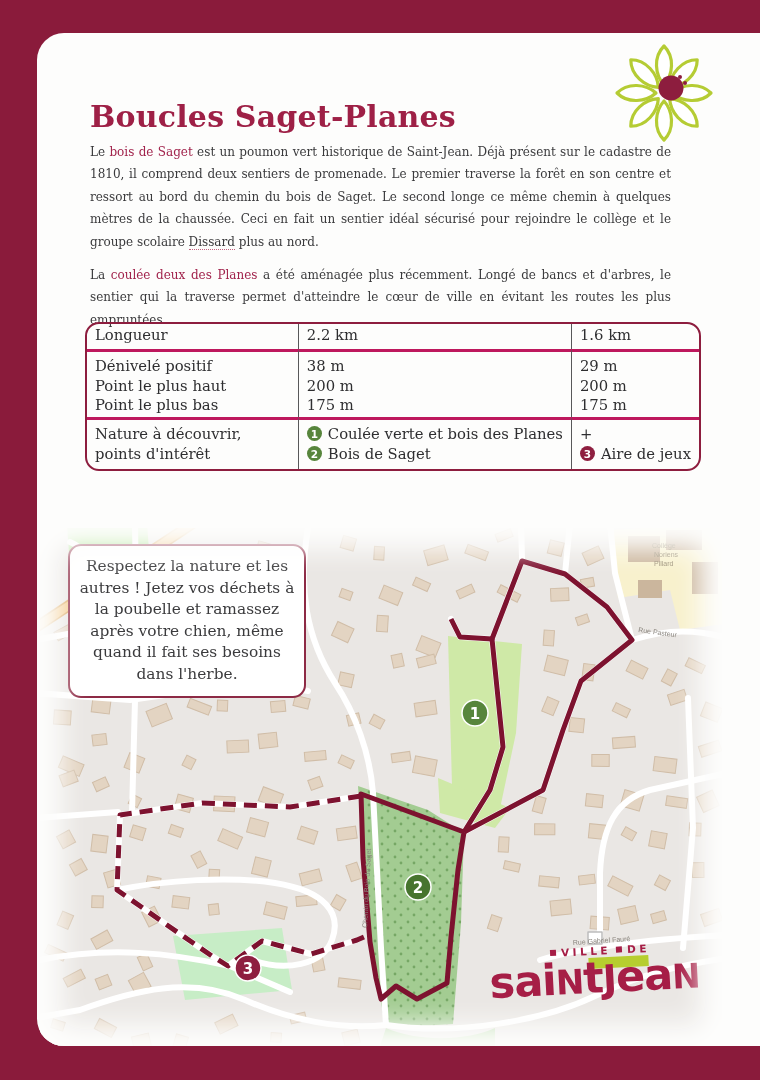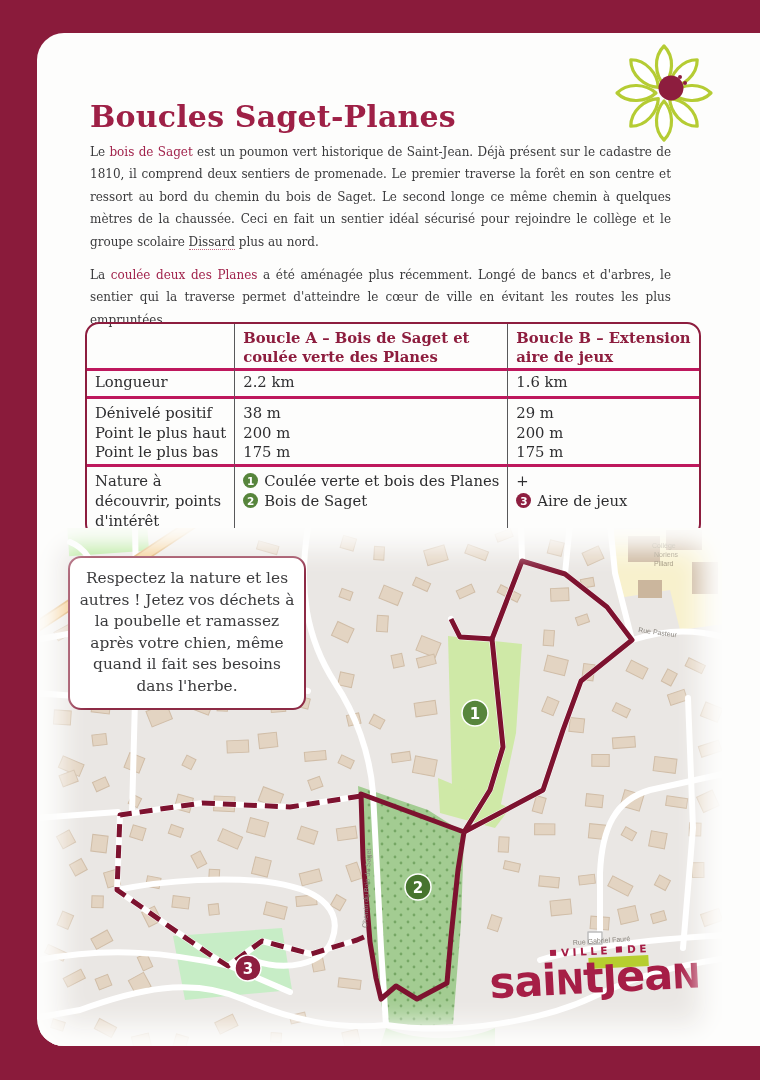--- a/index.html
+++ b/index.html
@@ -63,21 +63,21 @@
   .map{
     position:absolute;left:3px;top:495px;width:682px;height:518px;
     overflow:hidden;background:#eae7e4;
   }
   .map-svg{position:absolute;left:0;top:0;}
   .map-fade{
     position:absolute;inset:0;pointer-events:none;
     box-shadow:inset 0 0 26px 22px #fdfdfc;
   }
   .note-box{
-    position:absolute;left:28px;top:28px;width:238px;
+    position:absolute;left:28px;top:16px;width:238px;
     background:#ffffff;border:2px solid #8d2a45;border-radius:13px;
     padding:10px 8px;box-sizing:border-box;
     font-size:15.4px;line-height:21.6px;color:#3b3b3d;text-align:center;
   }
   
   .sj-logo{
     position:absolute;left:450px;top:416px;width:240px;height:90px;
     transform:rotate(-3deg);
     font-family:"DejaVu Sans","Liberation Sans",sans-serif;color:#a61e46;
   }
@@ -116,25 +116,20 @@
   </svg>
 
   <h1 class="page-title">Boucles Saget-Planes</h1>
 
   <p class="para p1"><span>Le </span><a class="link">bois de Saget</a><span> est un poumon vert historique de Saint-Jean. Déjà présent sur le cadastre de 1810, il comprend deux sentiers de promenade. Le premier traverse la forêt en son centre et ressort au bord du chemin du bois de Saget. Le second longe ce même chemin à quelques mètres de la chaussée. Ceci en fait un sentier idéal sécurisé pour rejoindre le collège et le groupe scolaire </span><a class="dotted-link">Dissard</a><span> plus au nord.</span></p>
 
   <p class="para p2"><span>La </span><a class="link">coulée deux des Planes</a><span> a été aménagée plus récemment. Longé de bancs et d'arbres, le sentier qui la traverse permet d'atteindre le cœur de ville en évitant les routes les plus empruntées.</span></p>
 
   <table class="trail-table">
     <tbody>
-        <tr>
-      <td class="col-label"></td>
-      <td class="col-a th-cell">Boucle A – Bois de Saget et coulée verte des Planes</td>
-      <td class="col-b th-cell">Boucle B – Extension aire de jeux</td>
-    </tr>
     <tr class="row-s">
       <td>Longueur</td>
       <td>2.2 km</td>
       <td>1.6 km</td>
     </tr>
     <tr class="row-elev">
       <td>
         <div class="elev-line">Dénivelé positif</div>
         <div class="elev-line">Point le plus haut</div>
         <div class="elev-line">Point le plus bas</div>

